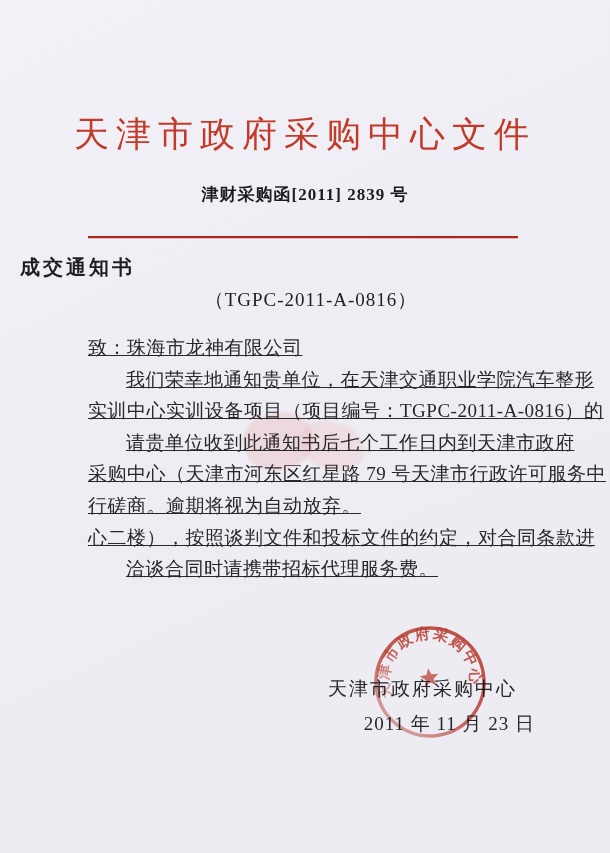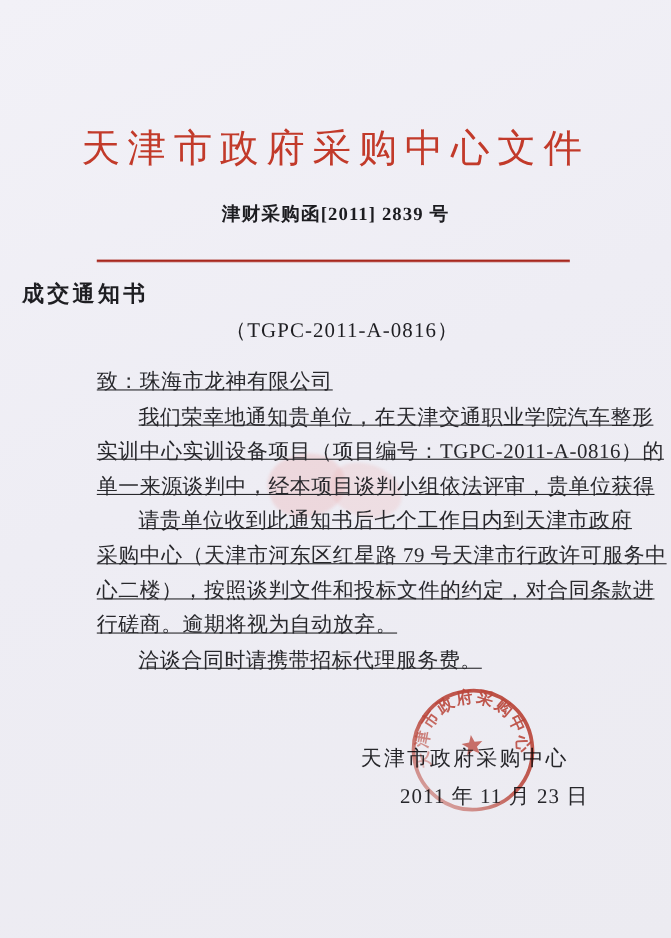--- a/index.html
+++ b/index.html
@@ -88,25 +88,24 @@
 
   <div id="watermark" class="abs">
     <span class="wm1"></span>
     <span class="wm2"></span>
   </div>
 
   <div id="body-block" class="abs">
     <div class="line">致：珠海市龙神有限公司</div>
     <div class="line indent">我们荣幸地通知贵单位，在天津交通职业学院汽车整形</div>
     <div class="line">实训中心实训设备项目（项目编号：TGPC-2011-A-0816）的</div>
-    <div class="line">单一来源谈判中，经本项目谈判小组依法评审，贵单位获得</div>
     <div class="line indent">请贵单位收到此通知书后七个工作日内到天津市政府</div>
     <div class="line">采购中心（天津市河东区红星路 79 号天津市行政许可服务中</div>
+    <div class="line">行磋商。逾期将视为自动放弃。</div>
     <div class="line">心二楼），按照谈判文件和投标文件的约定，对合同条款进</div>
-    <div class="line">行磋商。逾期将视为自动放弃。</div>
     <div class="line indent">洽谈合同时请携带招标代理服务费。</div>
   </div>
 
   <div id="signature" class="abs">天津市政府采购中心</div>
 
   <div id="sign-date" class="abs">2011 年 11 月 23 日</div>
 
   <div id="seal" class="abs">
     <svg width="126" height="126" viewBox="0 0 126 126">
       <defs>

